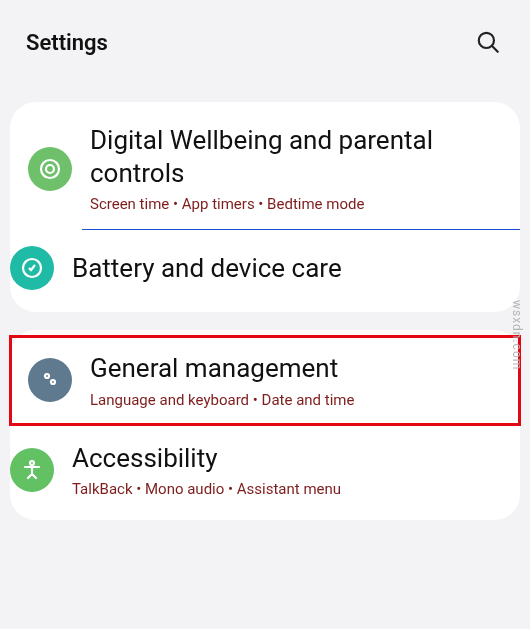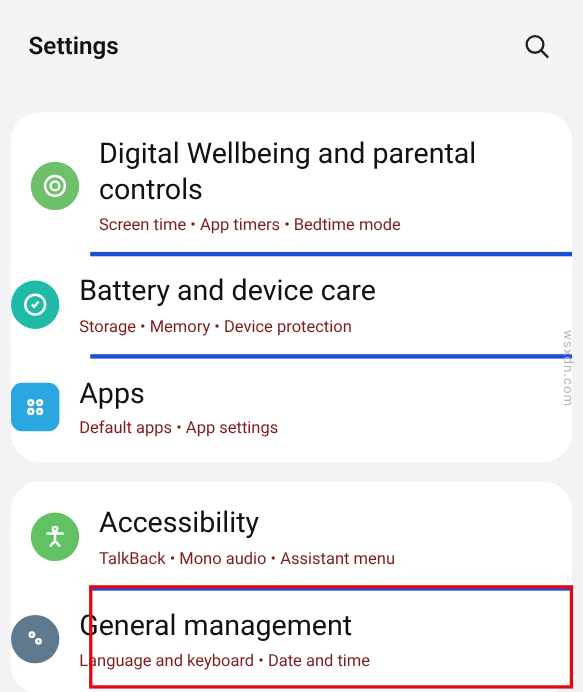--- a/index.html
+++ b/index.html
@@ -38,21 +38,21 @@
     border-radius: 26px;
     margin: 18px 10px 0 10px;
     padding: 6px 0;
   }
   .item {
     display: flex;
     align-items: center;
     padding: 16px 18px 16px 18px;
     cursor: pointer;
   }
-  .item + .item { border-top: 4px solid #1d4ed8; margin-left: 72px; padding-left: 0; }
+  .item + .item { border-top: 1px solid #1d4ed8; margin-left: 72px; padding-left: 0; }
   .item + .item .icon-wrap { margin-left: -72px; margin-right: 18px; }
   .item .icon-wrap {
     width: 44px;
     height: 44px;
     border-radius: 50%;
     display: flex;
     align-items: center;
     justify-content: center;
     flex-shrink: 0;
     margin-right: 18px;
@@ -122,61 +122,46 @@
       </div>
       <div class="item">
         <div class="icon-wrap c-teal">
           <svg class="ico" viewBox="0 0 24 24">
             <circle cx="12" cy="12" r="9"></circle>
             <path d="M9 12l2 2 4-5"></path>
           </svg>
         </div>
         <div class="texts">
           <div class="item-title">Battery and device care</div>
-          <div class="item-sub">Storage  •  Memory  •  Device protection</div>
-        </div>
-      </div>
-      <div class="item">
-        <div class="icon-wrap c-blue square">
-          <svg class="ico" viewBox="0 0 24 24">
-            <circle cx="8" cy="8" r="2.2" fill="#fff" stroke="none"></circle>
-            <circle cx="16" cy="8" r="2.2" fill="#fff" stroke="none"></circle>
-            <circle cx="8" cy="16" r="2.2" fill="#fff" stroke="none"></circle>
-            <circle cx="16" cy="16" r="2.2" fill="#fff" stroke="none"></circle>
-          </svg>
-        </div>
-        <div class="texts">
-          <div class="item-title">Apps</div>
-          <div class="item-sub">Default apps  •  App settings</div>
         </div>
       </div>
     </div>
     <div class="group">
-      <div class="item">
-        <div class="icon-wrap c-lime">
-          <svg class="ico" viewBox="0 0 24 24">
-            <circle cx="12" cy="5" r="2" fill="#fff" stroke="none"></circle>
-            <path d="M5 9h14M12 9v7M12 16l-4 4M12 16l4 4" stroke-linecap="round"></path>
-          </svg>
-        </div>
-        <div class="texts">
-          <div class="item-title">Accessibility</div>
-          <div class="item-sub">TalkBack  •  Mono audio  •  Assistant menu</div>
-        </div>
-      </div>
       <div class="item highlight">
         <div class="icon-wrap c-slate">
           <svg class="ico" viewBox="0 0 24 24">
             <line x1="5" y1="8" x2="19" y2="8"></line>
             <circle cx="9" cy="8" r="2" fill="#fff" stroke="none"></circle>
             <line x1="5" y1="14" x2="19" y2="14"></line>
             <circle cx="15" cy="14" r="2" fill="#fff" stroke="none"></circle>
           </svg>
         </div>
         <div class="texts">
           <div class="item-title">General management</div>
           <div class="item-sub">Language and keyboard  •  Date and time</div>
         </div>
       </div>
+      <div class="item">
+        <div class="icon-wrap c-lime">
+          <svg class="ico" viewBox="0 0 24 24">
+            <circle cx="12" cy="5" r="2" fill="#fff" stroke="none"></circle>
+            <path d="M5 9h14M12 9v7M12 16l-4 4M12 16l4 4" stroke-linecap="round"></path>
+          </svg>
+        </div>
+        <div class="texts">
+          <div class="item-title">Accessibility</div>
+          <div class="item-sub">TalkBack  •  Mono audio  •  Assistant menu</div>
+        </div>
+      </div>
     </div>
   </div>
 
 <div class="watermark">wsxdn.com</div>
 
 </body></html>

